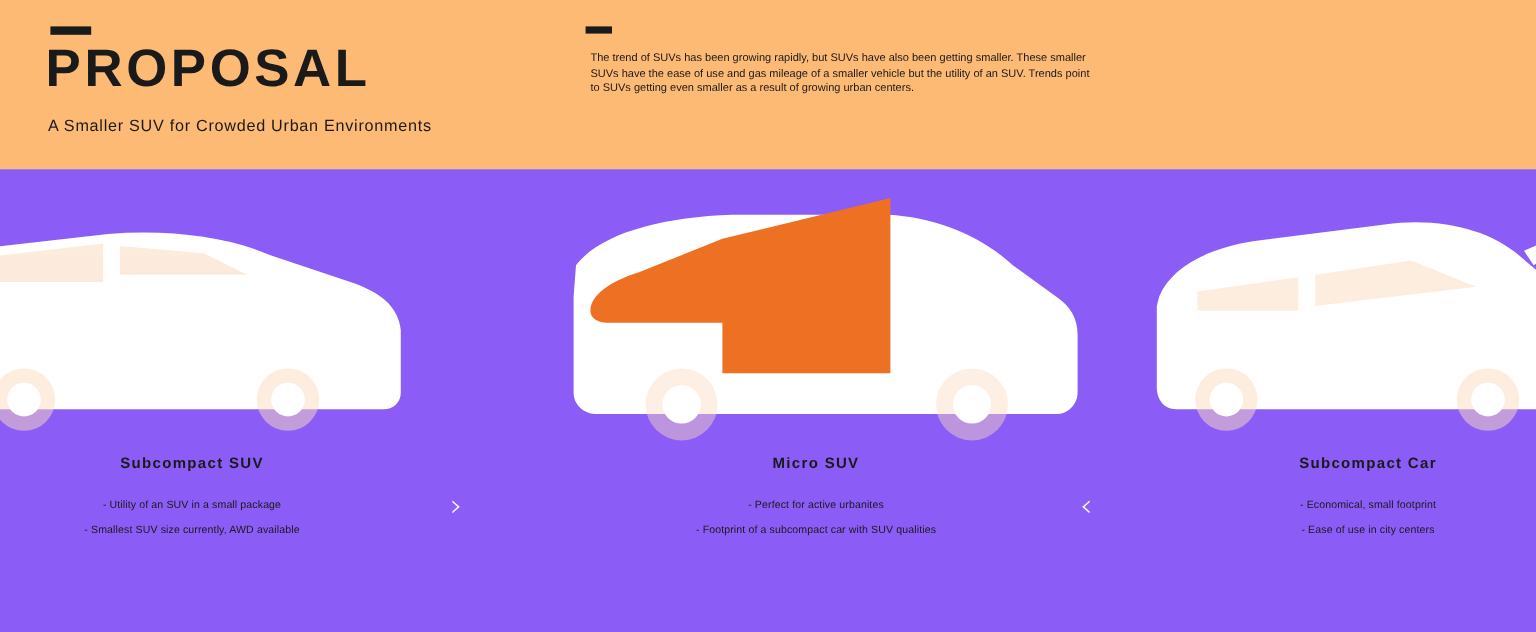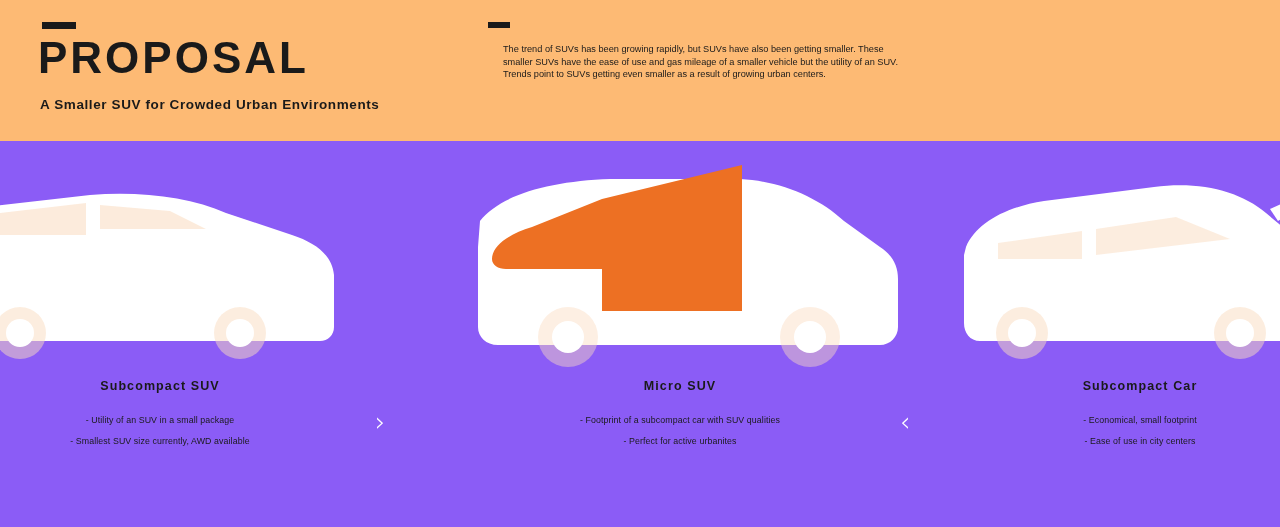--- a/index.html
+++ b/index.html
@@ -39,42 +39,42 @@
   .title {
     font-size: 44px;
     font-weight: bold;
     letter-spacing: 3px;
     color: #1a1a1a;
     line-height: 46px;
     margin: 0;
   }
   .subtitle {
     font-size: 13.5px;
-    font-weight: bold;
+    font-weight: normal;
     letter-spacing: 0.6px;
     color: #1a1a1a;
     margin: 16px 0 0 2px;
   }
   .intro-block {
     position: absolute;
     left: 488px;
     top: 22px;
     width: 430px;
   }
   .intro-rule {
     width: 22px;
     height: 6px;
     background: #1a1a1a;
     margin-bottom: 14px;
   }
   .intro-text {
     font-size: 9.2px;
     line-height: 12.6px;
     color: #1a1a1a;
-    margin: 15px;
+    margin: 4px;
   }
 
   
   .band {
     position: absolute;
     left: 0;
     top: 141px;
     width: 1280px;
     height: 386px;
     background: #8b5cf6;
@@ -204,22 +204,22 @@
             <circle cx="128" cy="186" r="16"></circle>
             <circle cx="370" cy="186" r="16"></circle>
           </g>
 
           <path d="M50,100 C60,86 90,70 120,62 L300,0 L302,0 L302,160 L160,160 L160,118 L66,118 C54,118 48,110 50,100 Z" transform="translate(0,0)" fill="none"></path>
           <path d="M52,108 C52,96 66,84 92,76 L162,48 L302,14 L302,160 L162,160 L162,118 L66,118 C58,118 52,114 52,108 Z" fill="#ed7023"></path>
         </svg>
       </div>
       <div class="labels">
         <p class="car-name">Micro SUV</p>
+        <p class="bullet">- Perfect for active urbanites</p>
         <p class="bullet">- Footprint of a subcompact car with SUV qualities</p>
-        <p class="bullet">- Perfect for active urbanites</p>
       </div>
     </div>
 
     <div class="col col-3">
       <div class="art">
         <svg width="400" height="230" viewBox="0 0 400 230" xmlns="http://www.w3.org/2000/svg">
           <g fill="#ffffff">
             <path d="M26,96 C36,72 66,56 104,50 L214,36 C260,30 300,40 326,62 L352,84 L382,84 L382,190 L40,190 C30,190 24,182 24,172 L24,104 Z"></path>
             <path d="M330,58 L392,30 L396,36 L338,70 Z"></path>
             <rect x="370" y="84" width="30" height="106"></rect>

